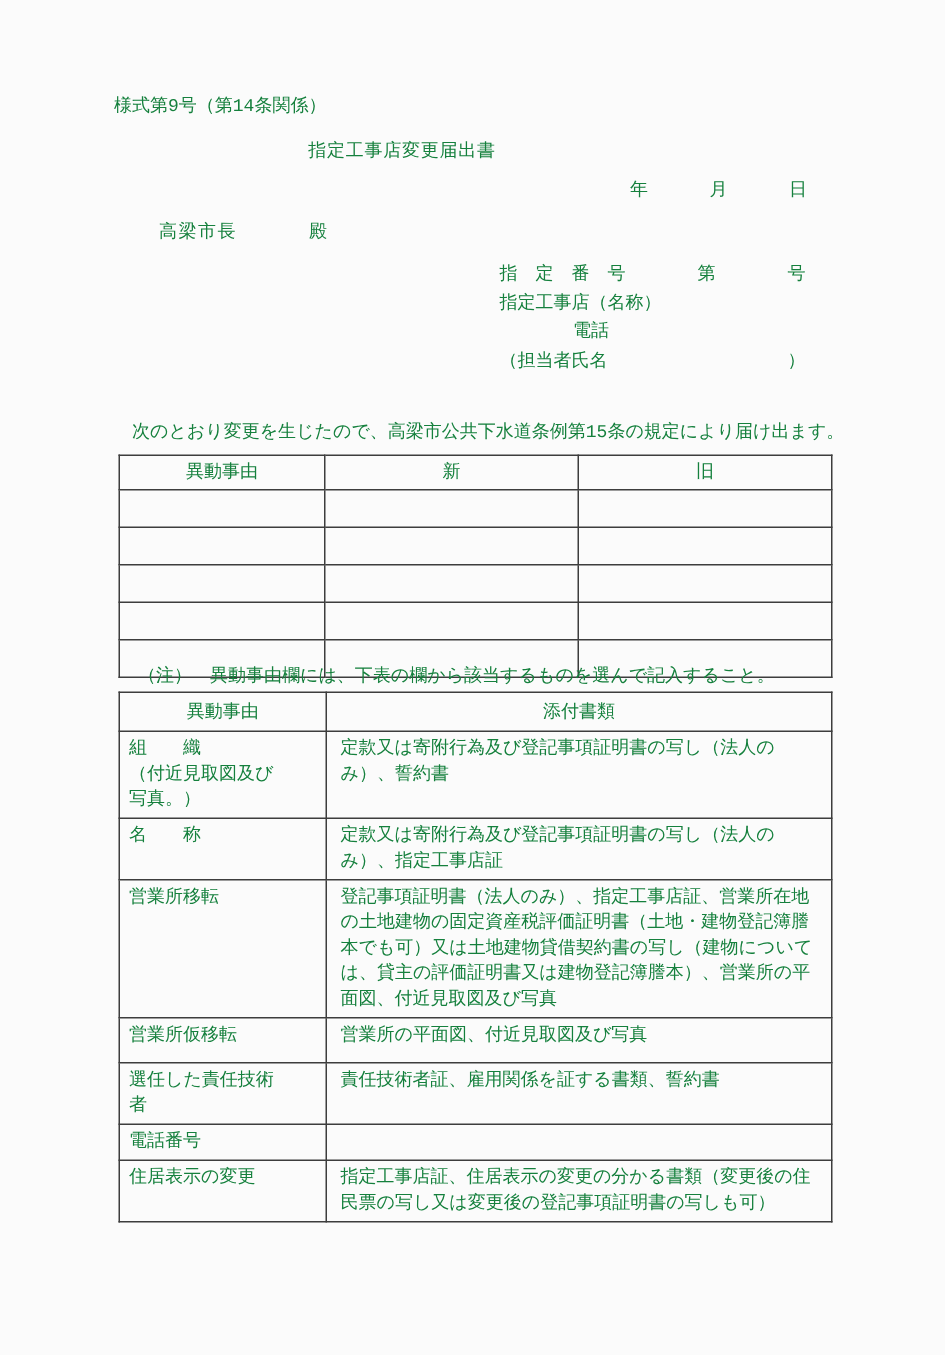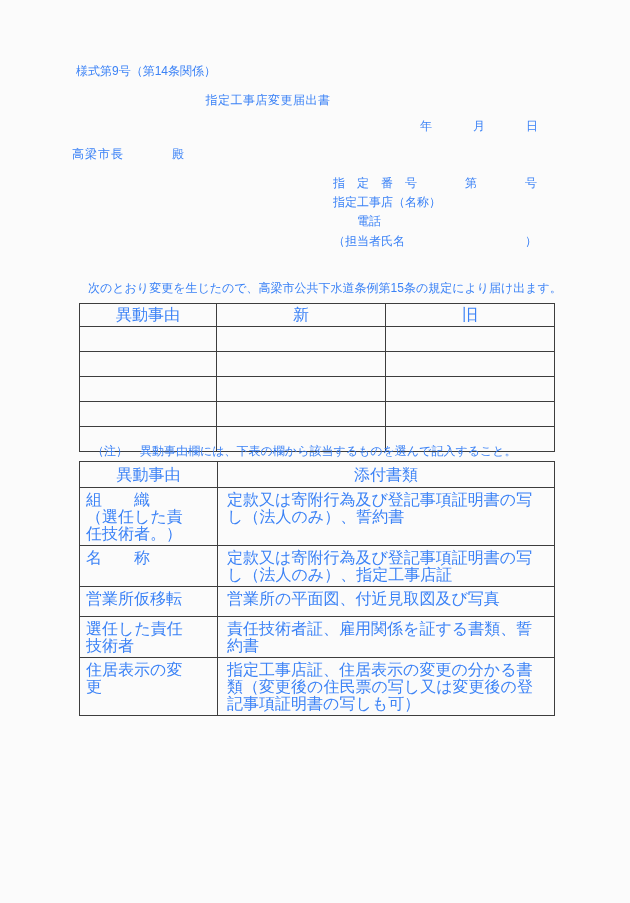--- a/index.html
+++ b/index.html
@@ -1,37 +1,37 @@
 <!DOCTYPE html>
 <html lang="ja"><head>
 <meta charset="utf-8">
 <style>
   html,body{margin:0;padding:0;background:#e8e8e8;}
   .sheet{
     position:relative;
     width:630px;height:903px;
     background:#fbfbfb;
-    color:#3b82f6;
-    font-family:Liberation Sans, sans-serif;
+    color:#15803d;
+    font-family:Liberation Mono, monospace;
     font-size:12px;
     overflow:hidden;
   }
   .abs{position:absolute;}
   .form-no{left:76px;top:63px;line-height:16px;}
   .title{left:0;top:92px;width:536px;text-align:center;letter-spacing:0.5px;}
   .date-line{left:420px;top:118px;width:118px;display:flex;justify-content:space-between;}
-  .addressee{left:72px;top:146px;width:113px;display:flex;justify-content:space-between;letter-spacing:1px;}
+  .addressee{left:106px;top:146px;width:113px;display:flex;justify-content:space-between;letter-spacing:1px;}
   .desig{left:333px;top:174px;width:204px;line-height:19.2px;}
   .desig .row-between{display:flex;justify-content:space-between;align-items:center;}
-  .desig .tel{margin-left:24px;}
+  .desig .tel{margin-left:49px;}
   .sentence{left:76px;top:279px;width:540px;white-space:nowrap;line-height:18px;}
   .note{left:92px;top:442px;white-space:nowrap;line-height:18px;}
 
   table{border-collapse:collapse;table-layout:fixed;}
-  th,td{border:1px solid #3d3d3d;font-weight:normal;font-size:16px;}
+  th,td{border:1px solid #3d3d3d;font-weight:normal;font-size:12px;}
 
   .t1{left:79px;top:303px;width:475px;}
   .t1 th{height:20px;text-align:center;vertical-align:middle;line-height:14px;}
   .t1 td{height:22px;}
 
   .t2{left:79px;top:461px;width:475px;}
   .t2 th{height:23px;text-align:center;vertical-align:middle;line-height:14px;}
   .t2 td{vertical-align:top;line-height:17px;padding:3px 23px 3px 6px;}
   .t2 td.attach{padding-left:9px;padding-right:7px;}
   .t2 tr.h42 td{height:36px;}
@@ -130,35 +130,43 @@
     <thead>
       <tr>
         <th>異動事由</th>
         <th>添付書類</th>
       </tr>
     </thead>
     <tbody>
       <tr class="h42">
         <td>
           <div>組　　織</div>
-          <div>（選任した責任技術者。）</div>
+          <div>（付近見取図及び写真。）</div>
         </td>
         <td class="attach">定款又は寄附行為及び登記事項証明書の写し（法人のみ）、誓約書</td>
       </tr>
       <tr class="h37">
         <td>名　　称</td>
         <td class="attach">定款又は寄附行為及び登記事項証明書の写し（法人のみ）、指定工事店証</td>
+      </tr>
+      <tr class="h83">
+        <td>営業所移転</td>
+        <td class="attach">登記事項証明書（法人のみ）、指定工事店証、営業所在地の土地建物の固定資産税評価証明書（土地・建物登記簿謄本でも可）又は土地建物貸借契約書の写し（建物については、貸主の評価証明書又は建物登記簿謄本）、営業所の平面図、付近見取図及び写真</td>
       </tr>
       <tr class="h29">
         <td>営業所仮移転</td>
         <td class="attach">営業所の平面図、付近見取図及び写真</td>
       </tr>
       <tr class="h23">
         <td>選任した責任技術者</td>
         <td class="attach">責任技術者証、雇用関係を証する書類、誓約書</td>
+      </tr>
+      <tr class="h22">
+        <td>電話番号</td>
+        <td class="attach"></td>
       </tr>
       <tr class="h37">
         <td>住居表示の変更</td>
         <td class="attach">指定工事店証、住居表示の変更の分かる書類（変更後の住民票の写し又は変更後の登記事項証明書の写しも可）</td>
       </tr>
     </tbody>
   </table>
 
 </div>
 

